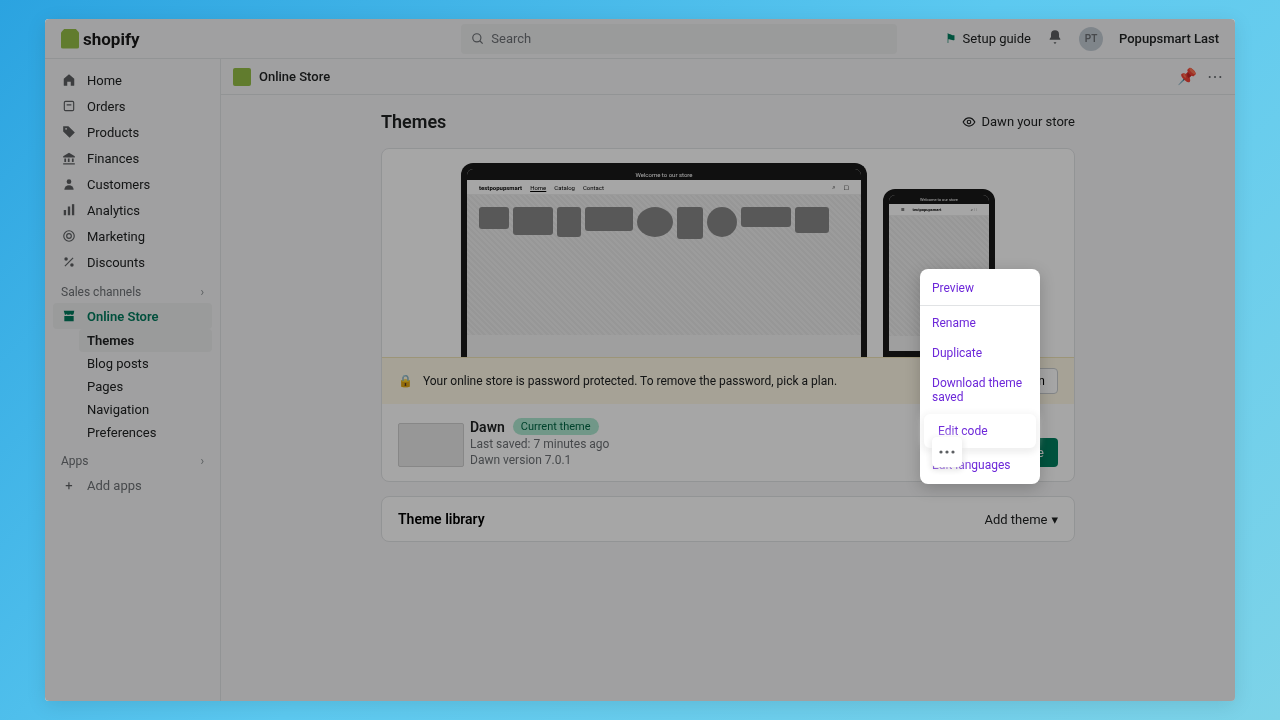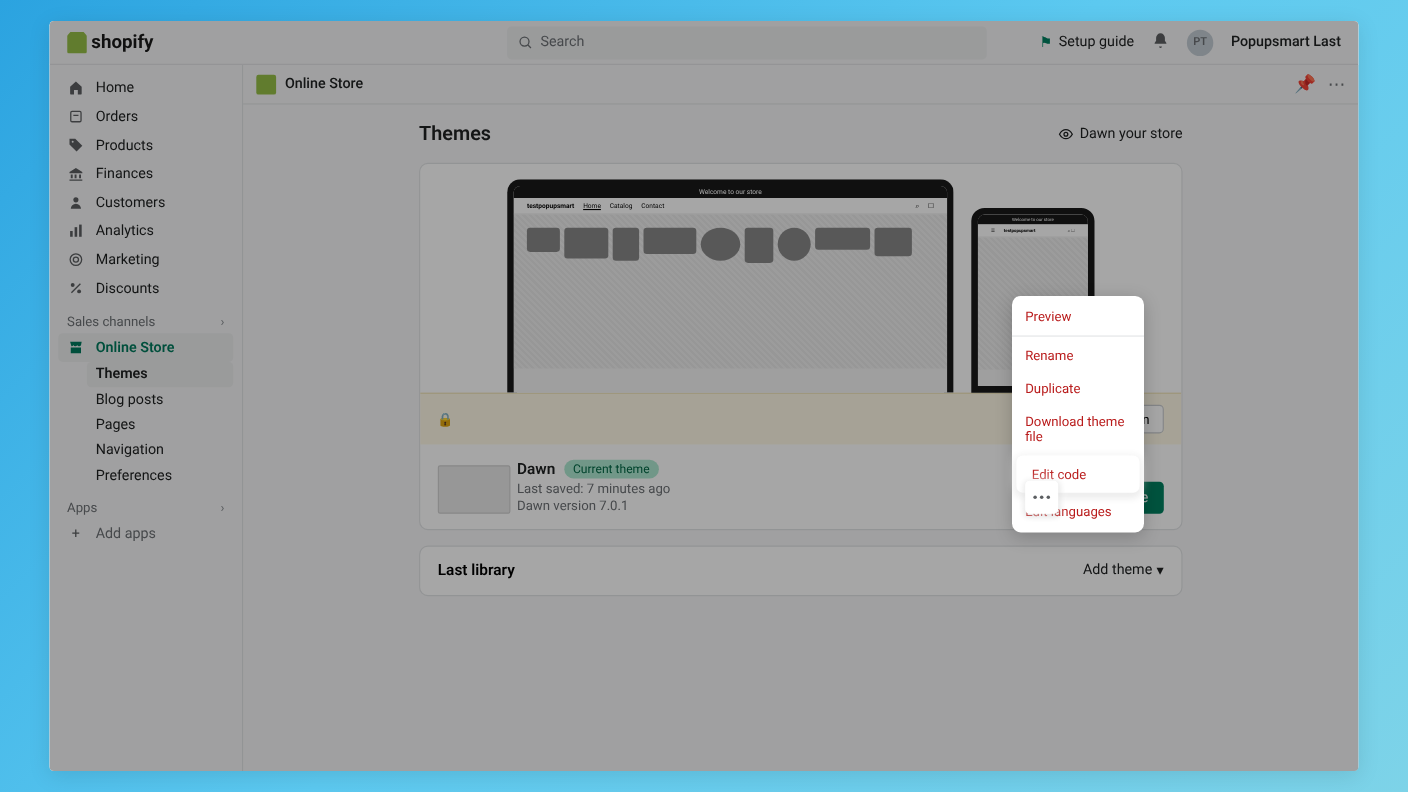--- a/index.html
+++ b/index.html
@@ -54,21 +54,21 @@
 .theme-name{font-size:14px;font-weight:600;color:#202223}
 .badge{background:#aee9d1;color:#006644;font-size:11px;padding:2px 8px;border-radius:10px}
 .theme-meta{font-size:12px;color:#6d7175;margin-top:2px}
 .theme-actions{display:flex;gap:6px;align-items:center}
 .dots-btn{width:30px;height:30px;border:1px solid #c9cccf;border-radius:4px;background:#fff;display:flex;align-items:center;justify-content:center;cursor:pointer}
 .customize-btn{background:#008060;color:#fff;border:none;padding:7px 14px;border-radius:4px;font-size:13px;cursor:pointer}
 .library-card{background:#fff;border:1px solid #e1e3e5;border-radius:8px;margin-top:14px;padding:14px 16px;display:flex;align-items:center;justify-content:space-between}
 .lib-title{font-size:14px;font-weight:600}
 .add-theme{display:flex;gap:4px;font-size:13px;color:#202223;cursor:pointer}
 .popup{position:absolute;right:195px;top:210px;width:120px;background:#fff;border-radius:8px;box-shadow:0 4px 16px rgba(0,0,0,0.2);z-index:10;padding:4px 0;font-size:12px}
-.popup-item{padding:8px 12px;cursor:pointer;color:#b91c1c}
+.popup-item{padding:8px 12px;cursor:pointer;color:#6d28d9}
 .popup-sep{height:1px;background:#e1e3e5;margin:2px 0}
 .popup-item.highlight{background:#fff;border:2px solid #fff;border-radius:6px;margin:2px 4px;box-shadow:0 0 10px rgba(255,255,255,0.9),0 2px 8px rgba(0,0,0,0.15);position:relative;z-index:11}
 .spotlight-dots{box-shadow:0 0 12px rgba(255,255,255,0.95),0 2px 6px rgba(0,0,0,0.2);position:relative;z-index:11;border:1px solid #fff}
 </style>
 </head>
 <body>
 
 <div class="app">
   <div class="dim-overlay"></div>
 
@@ -268,20 +268,21 @@
                   <span>☰</span>
                   <b>testpopupsmart</b>
                   <span style="margin-left:auto">⌕ ☐</span>
                 </div>
               <div class="prev-content" style="height:120px"></div>
             </div>
           </div>
 
           <div class="banner">
             <span class="lock-icon">🔒</span>
+            <span>Your online store is password protected. To remove the password, pick a plan.</span>
             <button class="banner-btn">Pick a plan</button>
           </div>
 
           <div class="theme-row">
             <div class="theme-thumb"></div>
             <div class="theme-info">
               <div class="theme-name-row">
                 <span class="theme-name">Dawn</span>
                 <span class="badge">Current theme</span>
               </div>
@@ -295,33 +296,33 @@
                     <circle cx="8" cy="2" r="1.6"></circle>
                     <circle cx="14" cy="2" r="1.6"></circle>
                   </svg>
               </div>
               <button class="customize-btn">Customize</button>
             </div>
           </div>
         </div>
 
         <div class="library-card">
-          <span class="lib-title">Last library</span>
+          <span class="lib-title">Theme library</span>
           <div class="add-theme">
             <span>Add theme</span>
             <span>▾</span>
           </div>
         </div>
       </div>
 
       <div class="popup">
         <div class="popup-item">Preview</div>
         <div class="popup-sep"></div>
         <div class="popup-item">Rename</div>
         <div class="popup-item">Duplicate</div>
-        <div class="popup-item">Download theme file</div>
+        <div class="popup-item">Download theme saved</div>
         <div class="popup-item highlight">Edit code</div>
         <div class="popup-item">Edit languages</div>
       </div>
 
     </div>
   </div>
 </div>
 
 </body></html>

